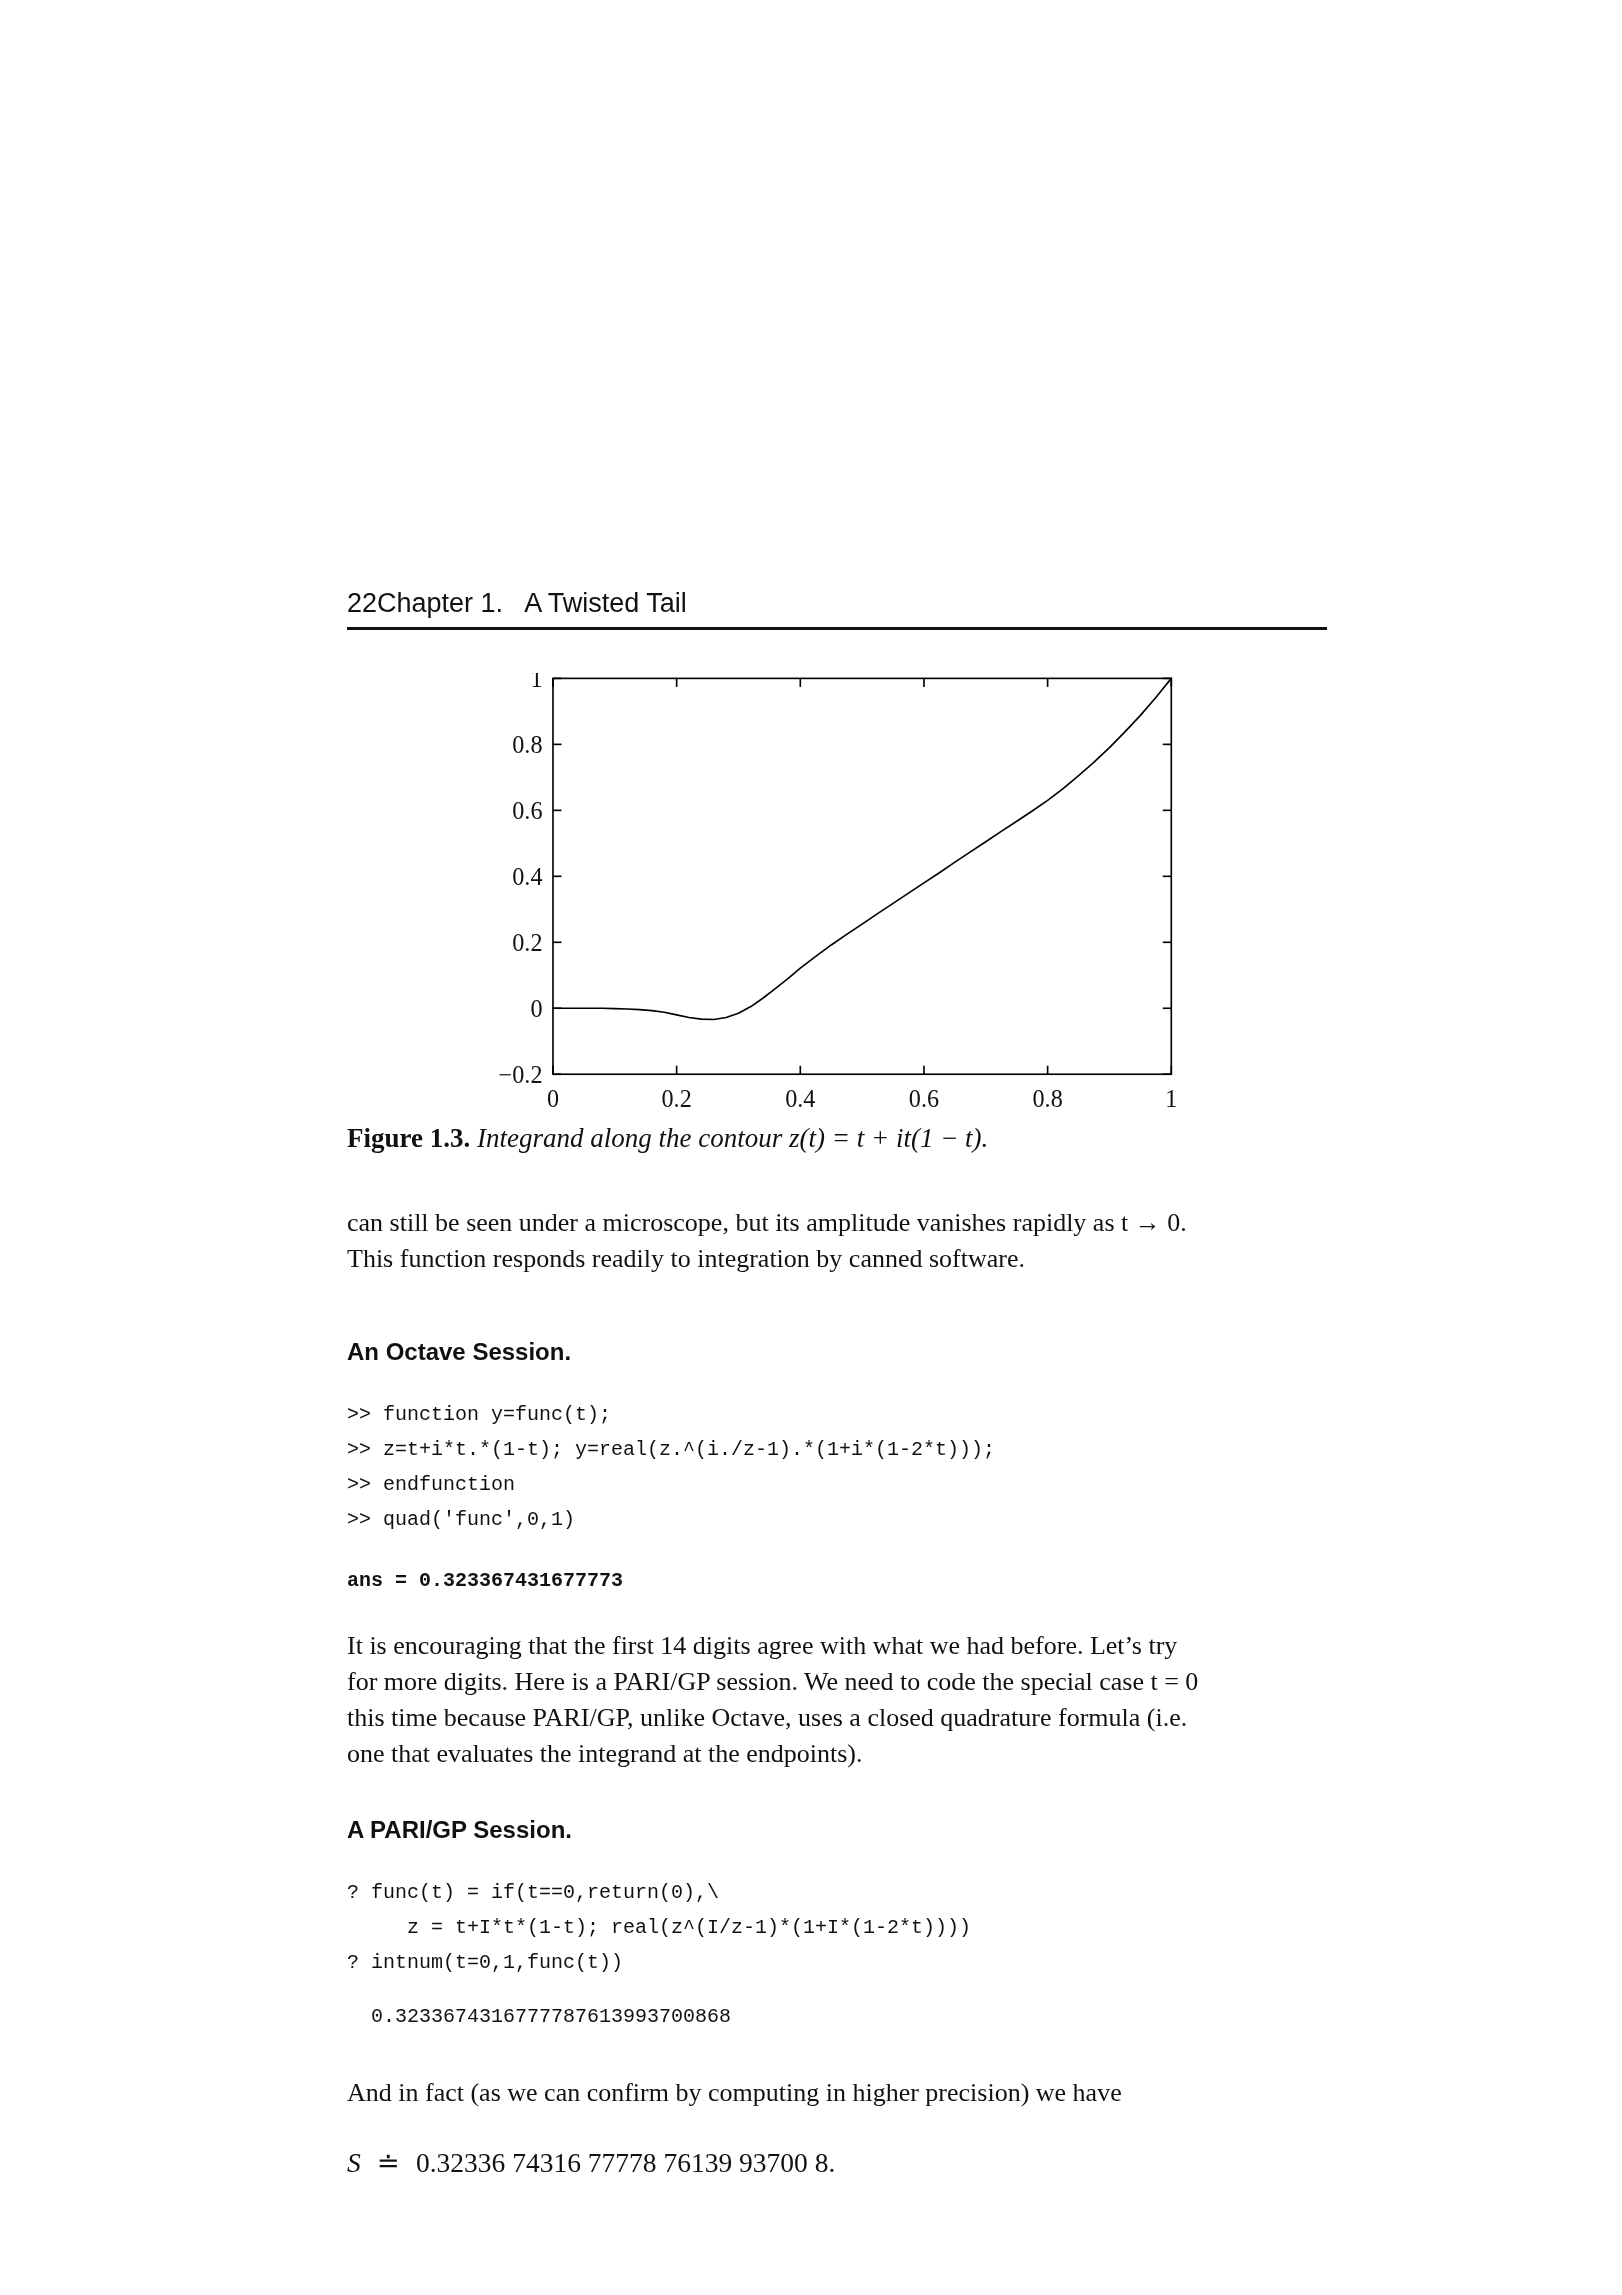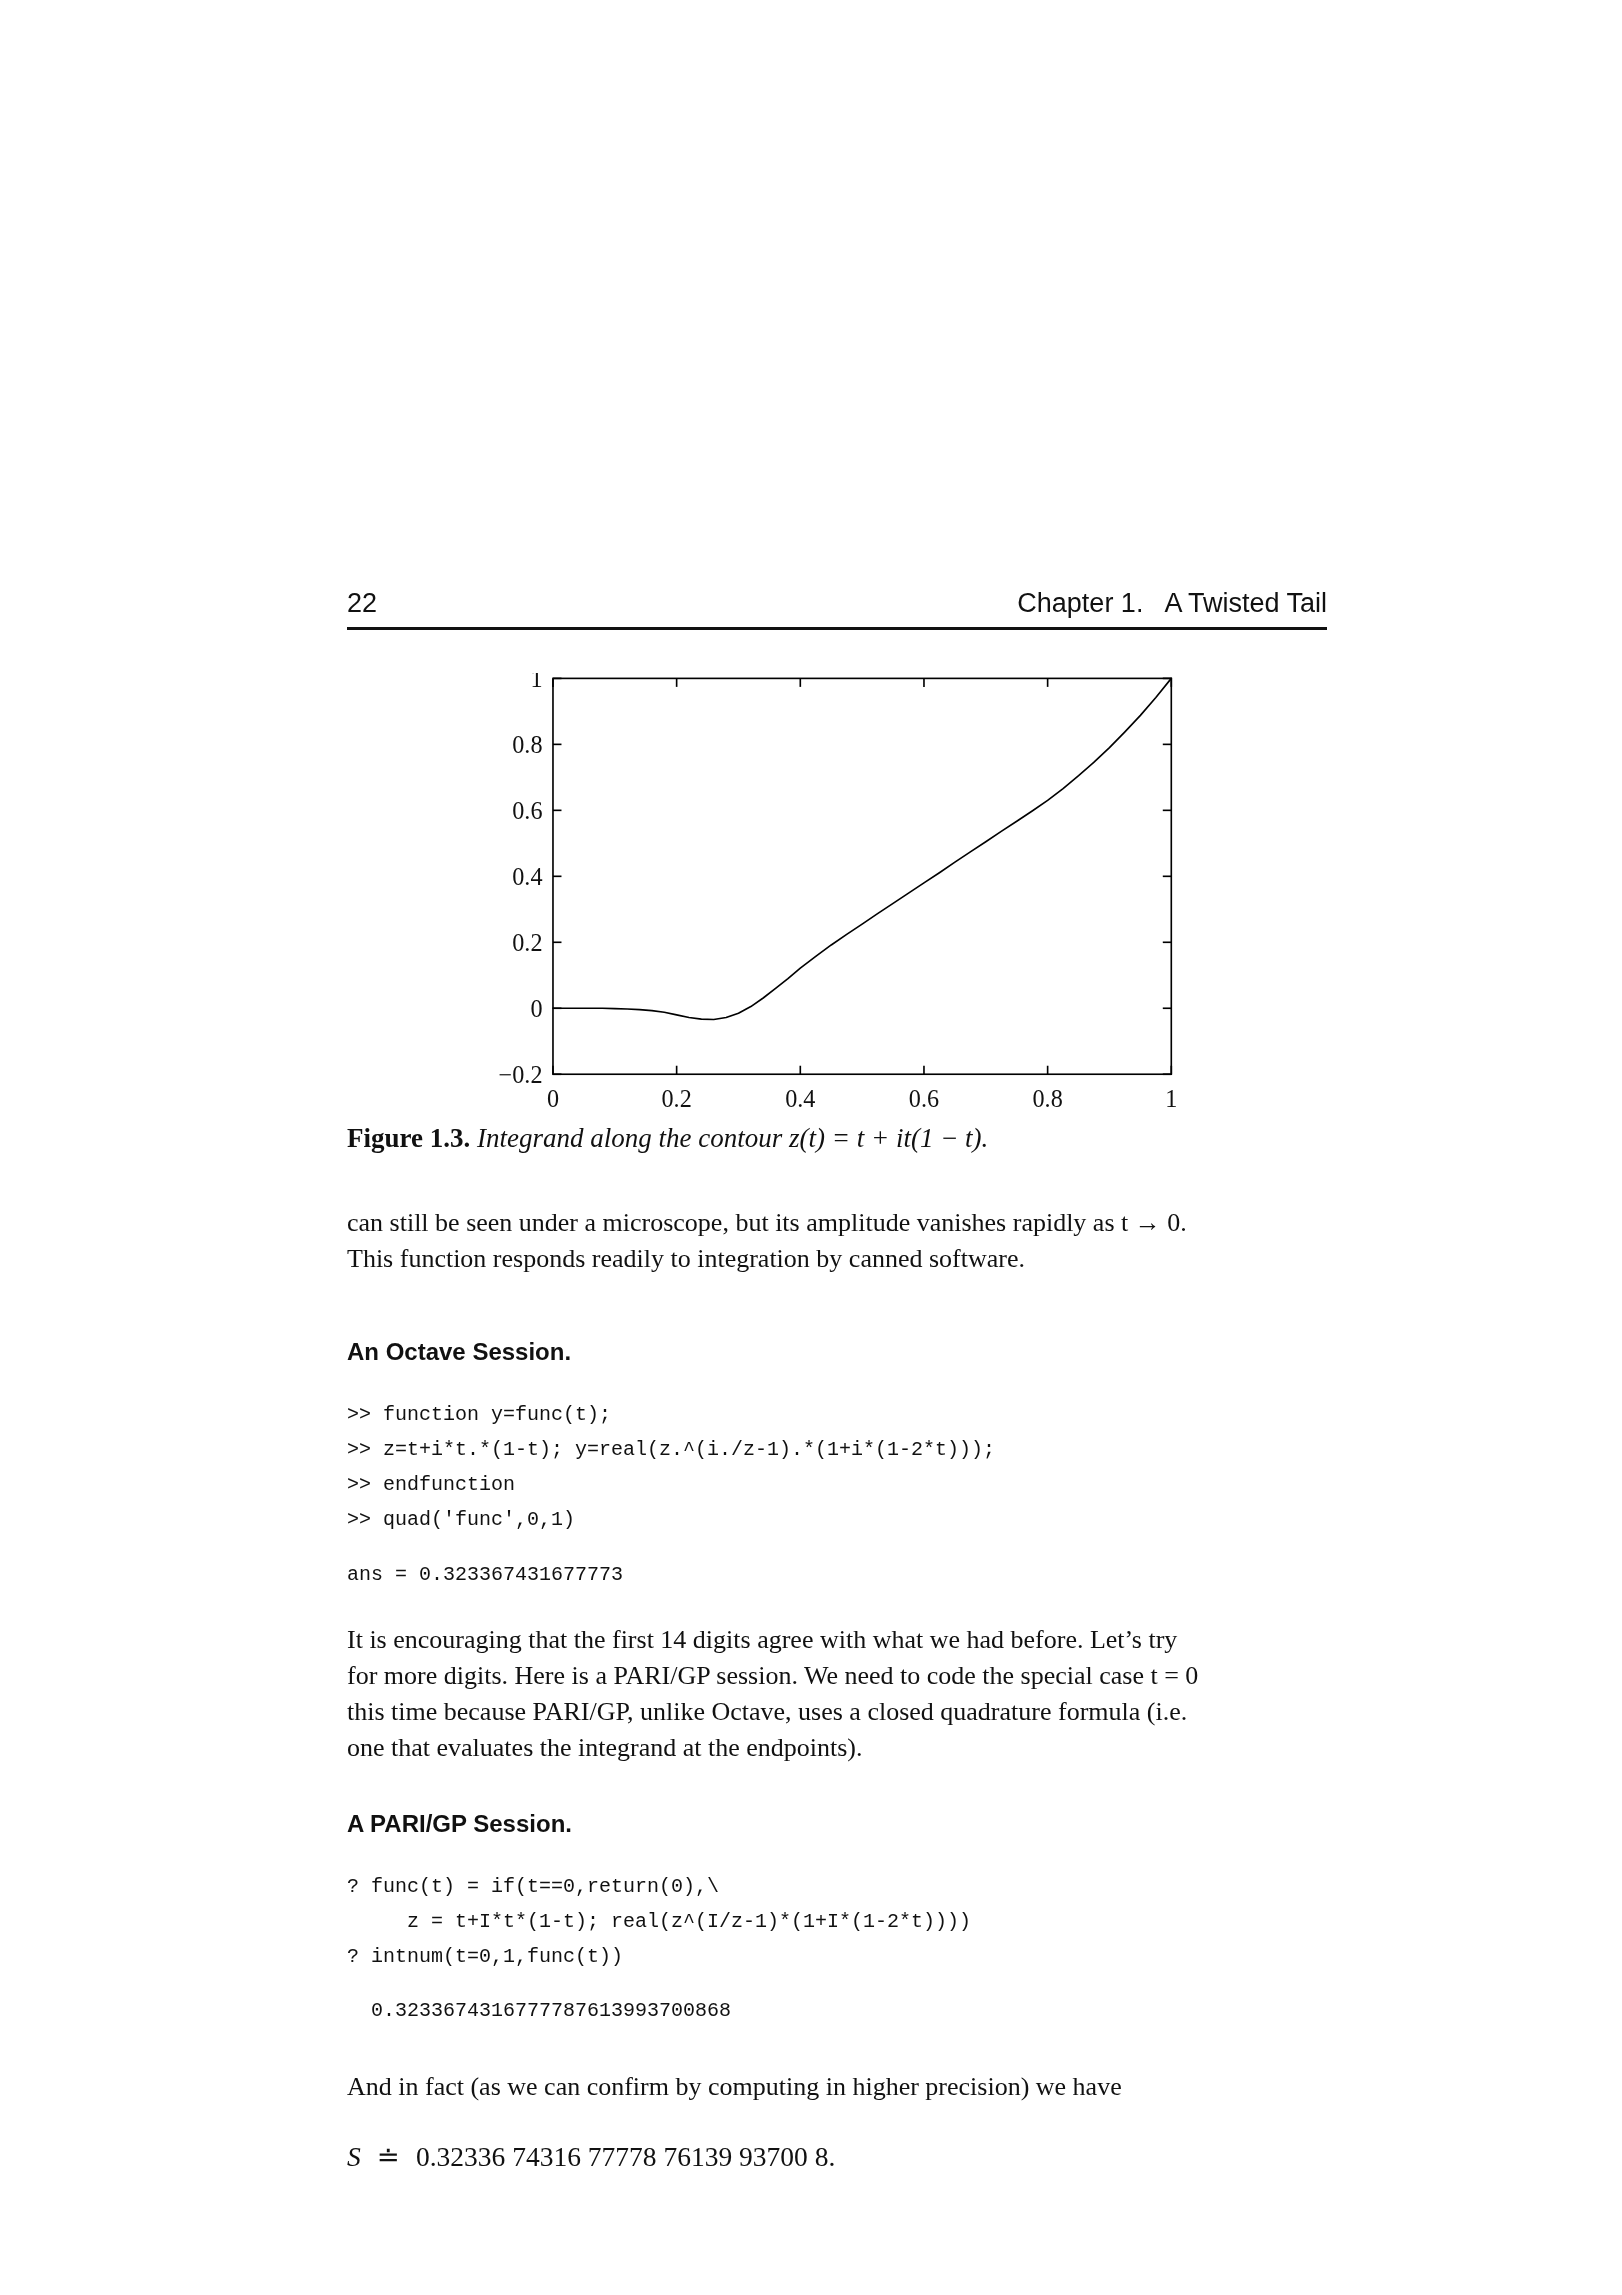--- a/index.html
+++ b/index.html
@@ -5,21 +5,21 @@
 <style>
   * { margin:0; padding:0; box-sizing:border-box; }
   html,body { background:#ffffff; }
   .page {
     width:1622px; height:2295px; background:#ffffff; color:#111111;
     font-family:"Liberation Serif", serif; position:relative; overflow:hidden;
   }
   .content { position:absolute; left:347px; top:0; width:980px; }
 
   .running-header {
-    margin-top:588px; display:flex; justify-content:space-between;
+    margin-top:588px; display:flex; 
     align-items:baseline; font-family:"Liberation Sans", sans-serif;
     font-size:27px; line-height:31px; color:#111111;
   }
   .running-header .chapter { white-space:pre; }
   .head-rule { margin-top:7.9px; height:3.3px; background:#111111; }
 
   .figure-block { margin-top:43px; }
   .chart-wrap { margin-left:134px; width:759px; height:440px; }
   svg text { font-family:"Liberation Serif", serif; font-size:37px; fill:#111111; }
 
@@ -41,21 +41,21 @@
     font-size:24px; line-height:33px; color:#111111;
   }
   .h-octave { margin-top:58px; }
   .h-pari   { margin-top:41px; }
 
   pre.code {
     font-family:"Liberation Mono", monospace; font-size:20px; line-height:35px;
     color:#111111; white-space:pre;
   }
   .code-octave { margin-top:29px; }
-  .code-ans    { margin-top:20px; }
+  .code-ans    { margin-top:26px;font-weight:bold; }
   .code-pari   { margin-top:29px; }
   .code-result { margin-top:18.3px; }
 
   .formula {
     margin-top:34px; font-size:27.5px; line-height:36px;
   }
   .formula .f-lhs { font-style:italic; }
   .formula .f-rel { padding:0 9.2px; }
 </style>
 </head>

